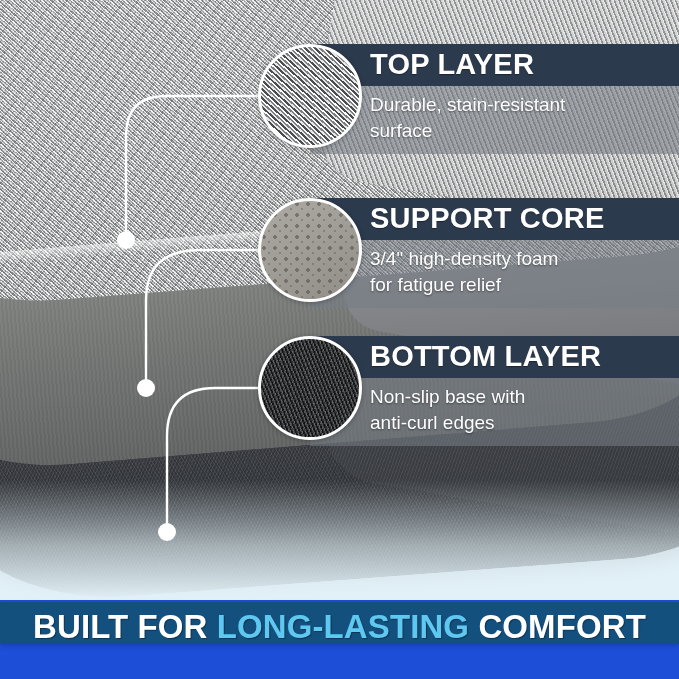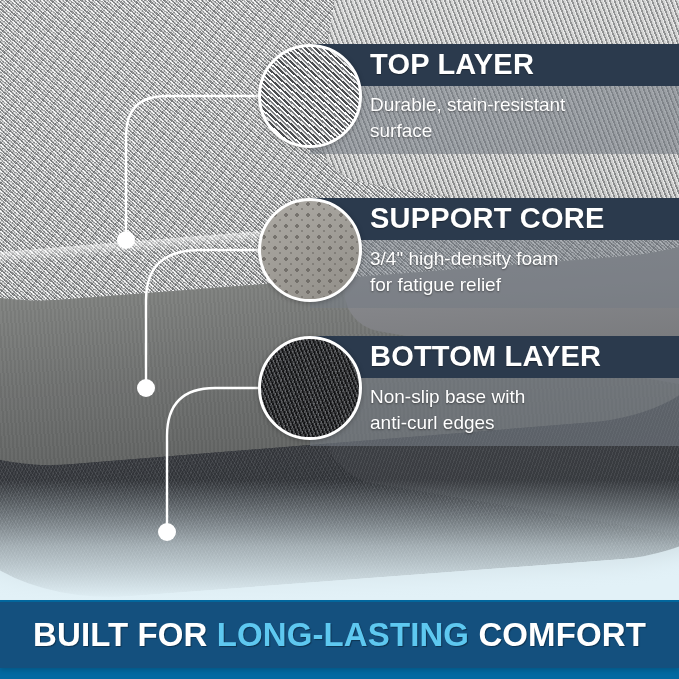--- a/index.html
+++ b/index.html
@@ -1,21 +1,21 @@
 <!DOCTYPE html>
 <html><head>
 <meta charset="utf-8">
 <style>
   html,body{margin:0;padding:0;}
   body{
     width:679px;height:679px;overflow:hidden;
     font-family:"Liberation Sans",sans-serif;
     background:#e2f1f7;
   }
-  #stage{position:relative;width:679px;height:679px;overflow:hidden;background:#0369a1;}
+  #stage{position:relative;width:679px;height:679px;overflow:hidden;background:#1d4ed8;}
 
   
   .photo{position:absolute;left:0;top:0;width:679px;height:600px;overflow:hidden;background:#e2f1f7;}
 
   
   .layer-bottom{
     position:absolute;left:-60px;top:330px;width:800px;height:250px;
     background:
       repeating-linear-gradient(118deg, rgba(255,255,255,.055) 0 1px, rgba(0,0,0,.07) 1px 3px),
       repeating-linear-gradient(62deg, rgba(255,255,255,.05) 0 1px, rgba(0,0,0,.06) 1px 3px),
@@ -138,23 +138,23 @@
   #callout-core{left:258px;top:198px;}
   #callout-core .heading{width:388px;}
   #callout-core .body{width:388px;}
 
   #callout-bottom{left:258px;top:336px;}
   #callout-bottom .heading{width:388px;}
   #callout-bottom .body{width:388px;}
 
   
   .banner{
-    position:absolute;left:0;top:602px;width:679px;height:66px;
+    position:absolute;left:0;top:602px;width:679px;height:42px;
     background:#14507e;
-    display:flex;align-items:center;justify-content:center;
+    display:flex;align-items:flex-end;justify-content:center;
     box-shadow:0 2px 5px rgba(0,0,0,.18);
   }
   .banner-text{
     font-size:33px;font-weight:bold;line-height:34px;
     letter-spacing:.1px;white-space:nowrap;
     text-shadow:1px 1px 1px rgba(0,0,0,.35);
   }
   .w{color:#ffffff;}
   .hl{color:#5ec8f0;}
 </style>

